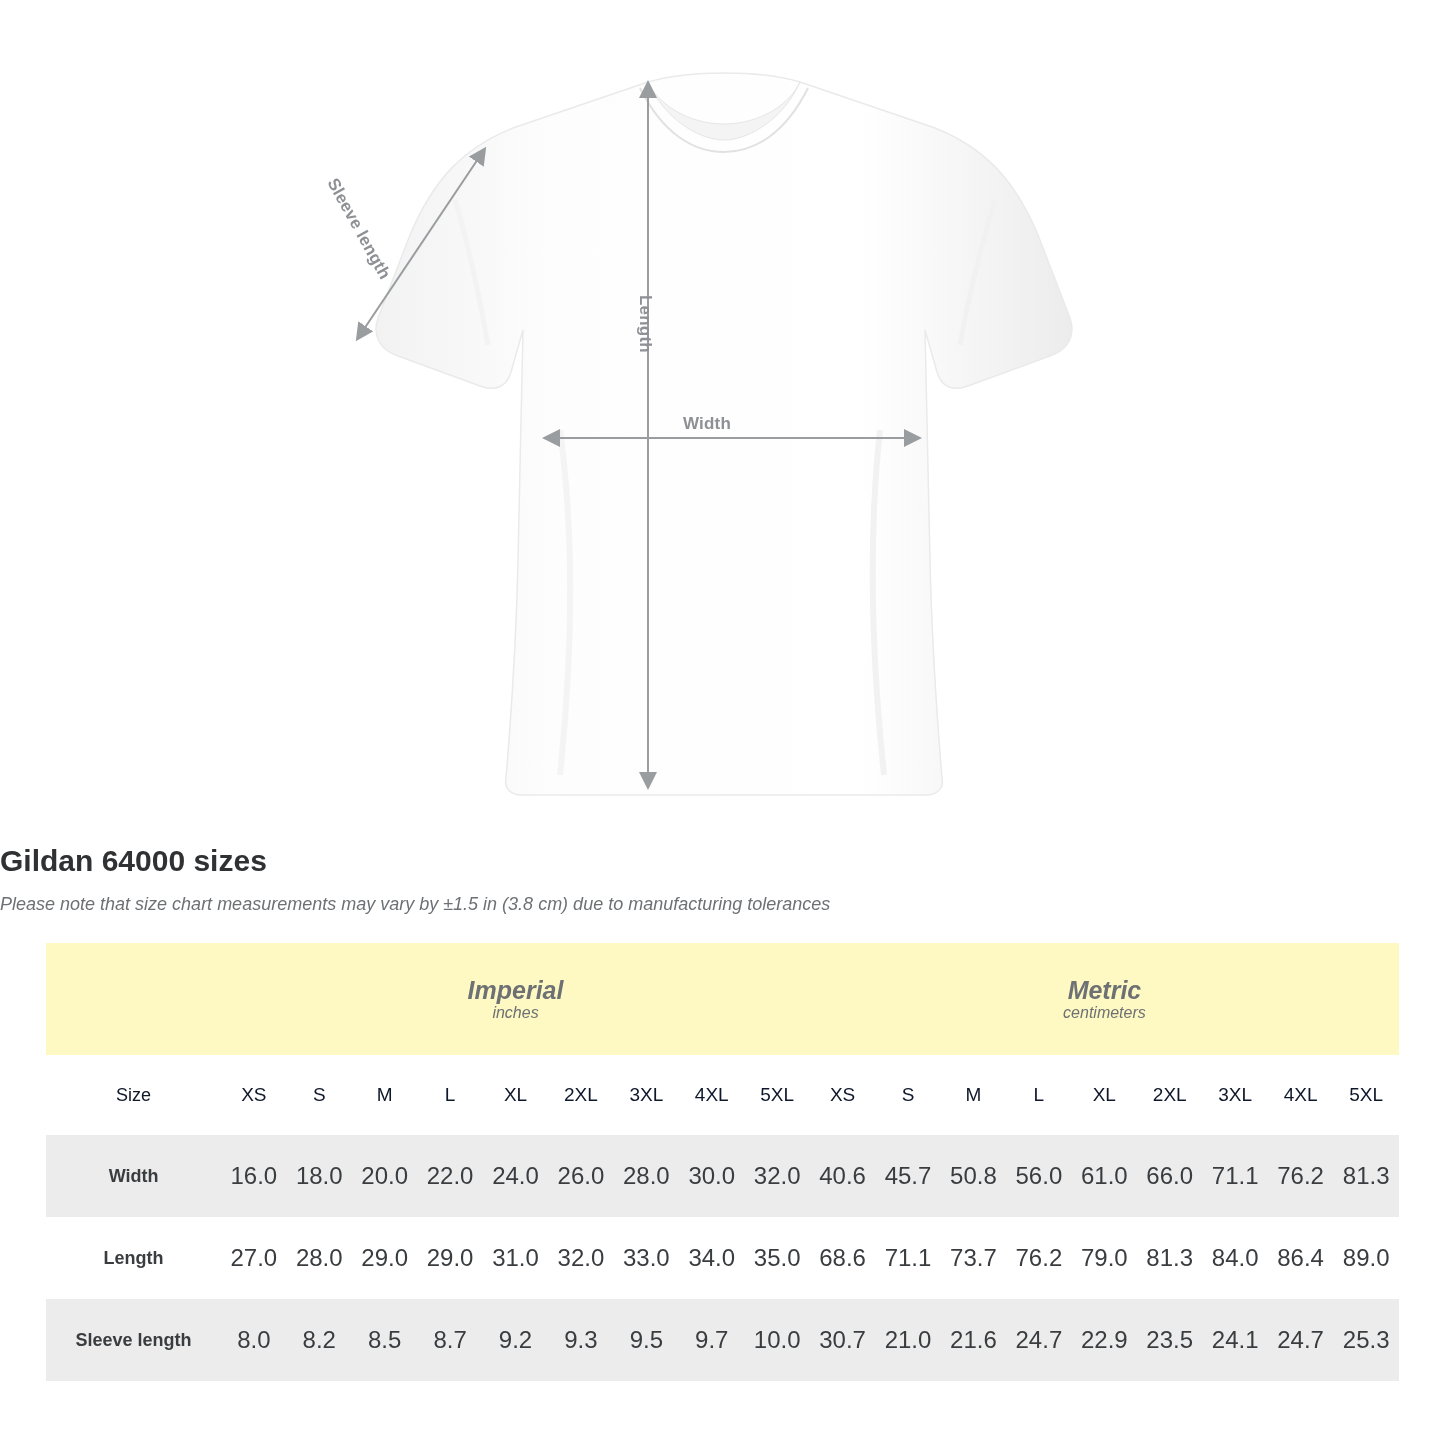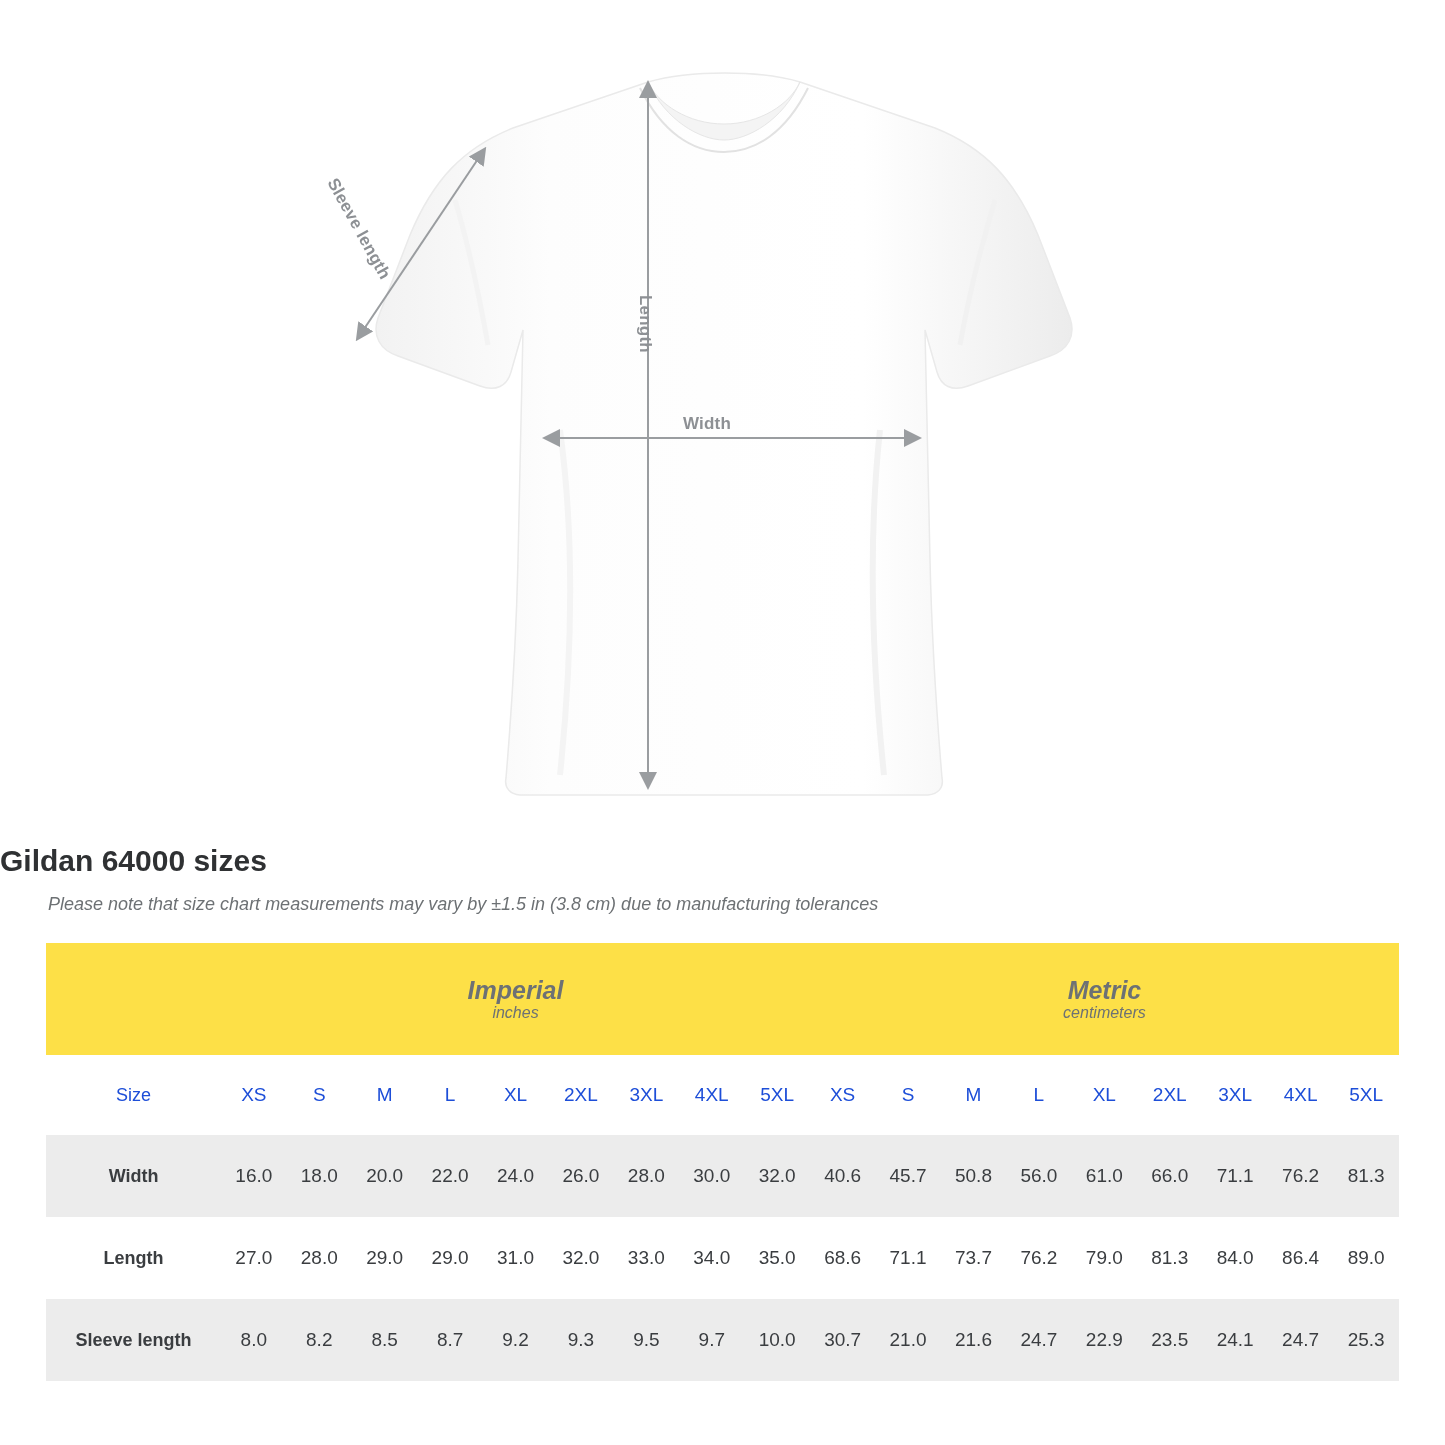--- a/index.html
+++ b/index.html
@@ -63,72 +63,71 @@
     font-size: 30px;
     font-weight: bold;
     color: #2f3133;
     margin: 0 0 16px 0;
   }
   .chart-note {
     font-size: 18px;
     font-style: italic;
     color: #6d7174;
     margin: 0;
-    padding-left: 48px;
   }
 
   
   .table-wrap {
     margin: 28px 46px 0 46px;
   }
   table.size-table {
     border-collapse: collapse;
     width: 1353px;
     table-layout: fixed;
   }
   table.size-table td, table.size-table th {
     text-align: center;
     vertical-align: middle;
     font-weight: normal;
   }
 
   
   .unit-row td {
     height: 110px;
-    background: #fde047;
+    background: #fef9c3;
   }
   .unit-name {
     font-size: 25px;
     font-style: italic;
     font-weight: bold;
     color: #6d7174;
     line-height: 1.15;
   }
   .unit-sub {
     font-size: 16px;
     font-style: italic;
     color: #6d7174;
   }
 
   
   .head-row td {
     height: 78px;
     font-size: 19px;
     font-weight: bold;
-    color: #1d4ed8;
+    color: #0f172a;
     background: #ffffff;
   }
   .head-row td.rowlabel {
     font-size: 18px;
   }
 
   
   .data-row td {
     height: 80px;
-    font-size: 19px;
+    font-size: 24px;
     color: #3a3d40;
   }
   .data-row td.rowlabel {
     font-weight: bold;
     font-size: 18px;
   }
   .row-shade td { background: #ececec; }
   .row-plain td { background: #ffffff; }
 
   .col-label { width: 175px; }

